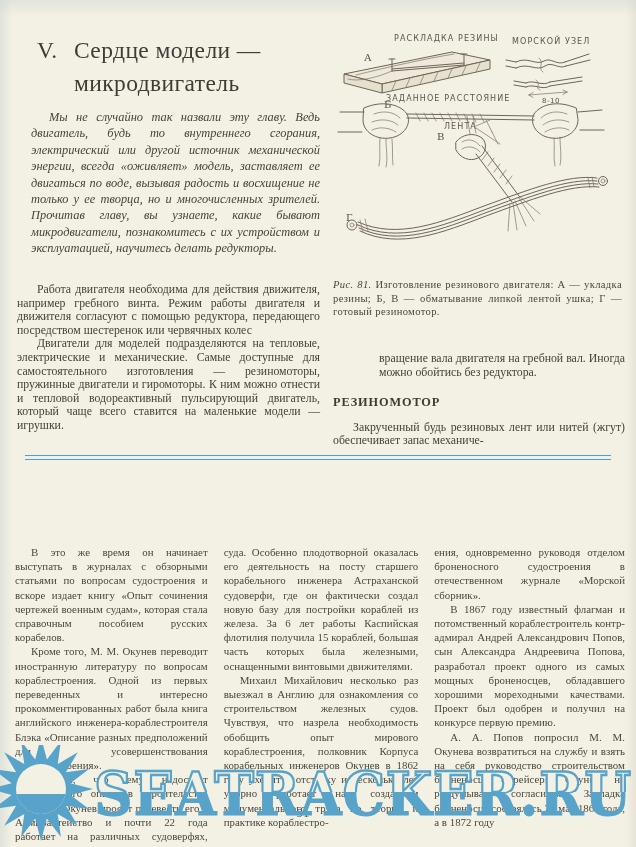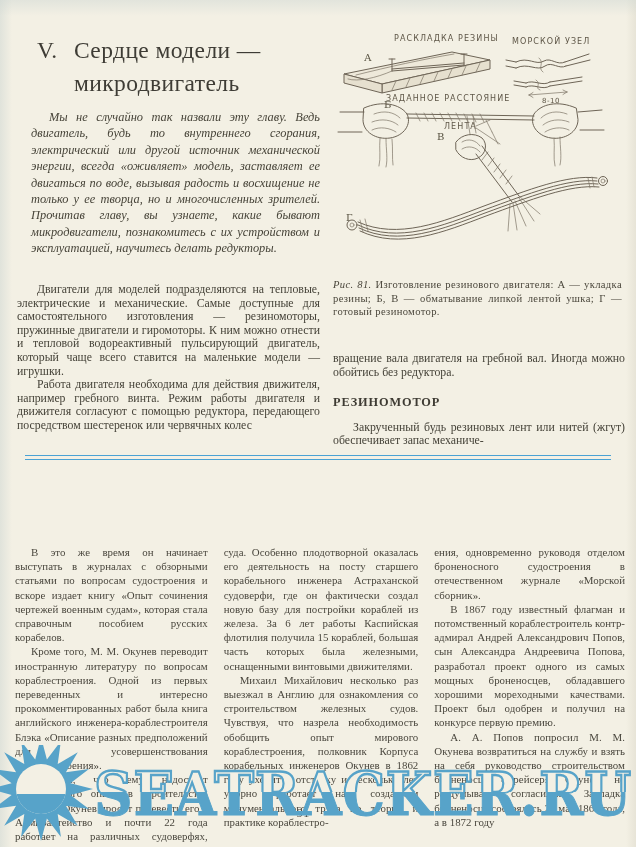--- a/index.html
+++ b/index.html
@@ -20,21 +20,21 @@
   .t-line{font-size:23.5px;line-height:33px;letter-spacing:.4px;}
   .t-num{display:inline-block;width:37px;}
   .t-line2{padding-left:37px;}
   
   .intro{position:absolute;left:31px;top:109px;width:289px;margin:0;
     font-style:italic;font-size:12.4px;line-height:16.4px;
     text-align:justify;text-indent:18px;color:#474439;}
   
   .body-text{font-size:11.8px;line-height:13.6px;text-align:justify;color:#454238;}
   .body-text p{margin:0;text-indent:20px;}
-  .body-text p.noindent{text-indent:0;}
+  .body-text p.noindent{text-indent:0;margin-left:46px;}
   .colL{position:absolute;left:17px;top:283px;width:303px;}
   .colR{position:absolute;left:333px;top:352px;width:292px;}
   .colR h3{font-size:12.3px;font-weight:bold;letter-spacing:.9px;margin:17px 0 11px;color:#3e3b33;font-family:Liberation Serif, serif;}
   
   .figure{position:absolute;left:336px;top:28px;width:290px;height:248px;}
   .figure .ln{stroke:#6e6557;stroke-width:1;fill:none;stroke-linecap:round;stroke-linejoin:round;}
   .figure .thin{stroke:#7d7466;stroke-width:.7;fill:none;stroke-linecap:round;}
   .figure .face{fill:#eee9da;stroke:#6e6557;stroke-width:1;}
   .figure .face2{fill:#e6e0cf;stroke:#6e6557;stroke-width:1;}
   .figure .flabel{font-family:"DejaVu Sans",sans-serif;font-size:8px;letter-spacing:1.1px;fill:#5e5647;}
@@ -74,22 +74,22 @@
       <span class="t-num">V.</span><span>Сердце модели —</span>
     </div>
     <div class="t-line t-line2">
       <span>микродвигатель</span>
     </div>
   </header>
 
   <p class="intro">Мы не случайно так назвали эту главу. Ведь двигатель, будь то внутреннего сгорания, электрический или другой источник механической энергии, всегда «оживляет» модель, заставляет ее двигаться по воде, вызывая радость и восхищение не только у ее творца, но и многочисленных зрителей. Прочитав главу, вы узнаете, какие бывают микродвигатели, познакомитесь с их устройством и эксплуатацией, научитесь делать редукторы.</p>
 
   <div class="colL body-text">
+    <p>Работа двигателя необходима для действия движителя, например гребного винта. Режим работы двигателя и движителя согласуют с помощью редуктора, передающего посредством шестеренок или червячных колес</p>
     <p>Двигатели для моделей подразделяются на тепловые, электрические и механические. Самые доступные для самостоятельного изготовления — резиномоторы, пружинные двигатели и гиромоторы. К ним можно отнести и тепловой водореактивный пульсирующий двигатель, который чаще всего ставится на маленькие модели — игрушки.</p>
-    <p>Работа двигателя необходима для действия движителя, например гребного винта. Режим работы двигателя и движителя согласуют с помощью редуктора, передающего посредством шестеренок или червячных колес</p>
   </div>
 
   <svg class="figure" viewBox="0 0 290 248" aria-hidden="true">
 
     <text class="flabel" x="58" y="13">РАСКЛАДКА РЕЗИНЫ</text>
     <text class="flabel" x="176" y="16">МОРСКОЙ УЗЕЛ</text>
     <text class="fletter" x="28" y="33">А</text>
 
     <g>
       <path class="face" d="M8,46 L116,24 L154,32 L46,56 Z"></path>

